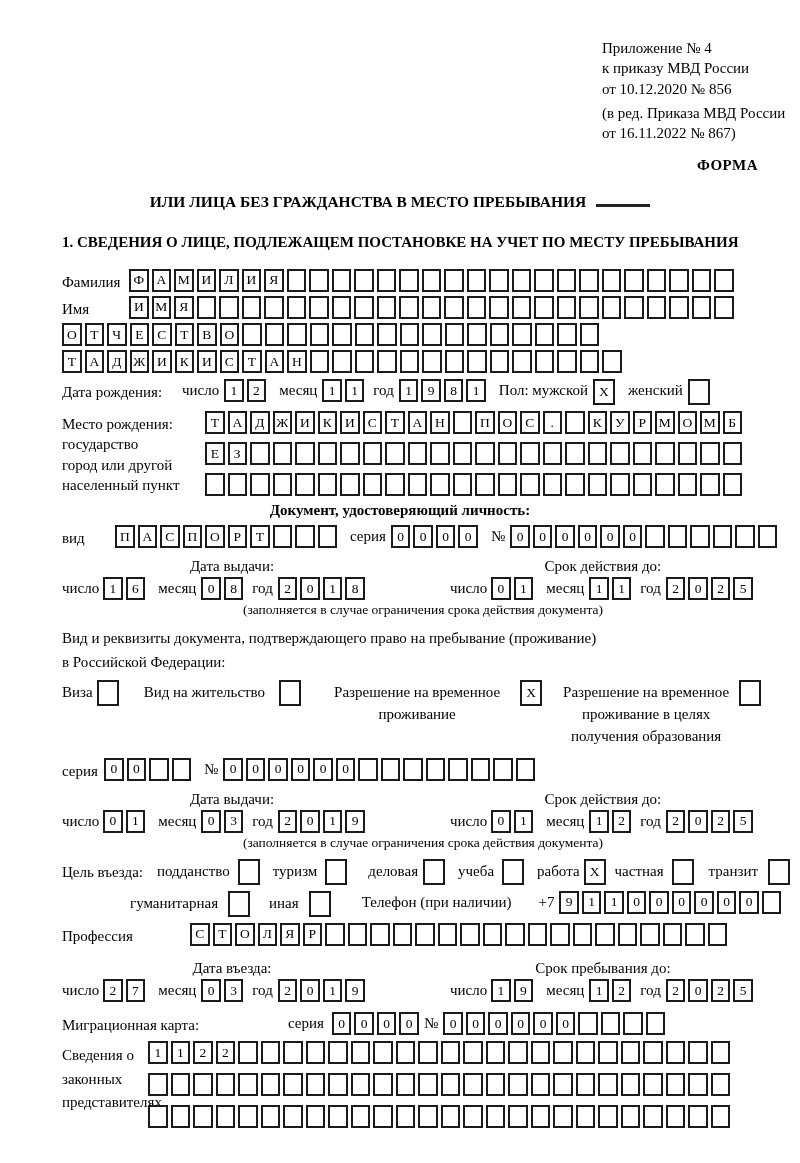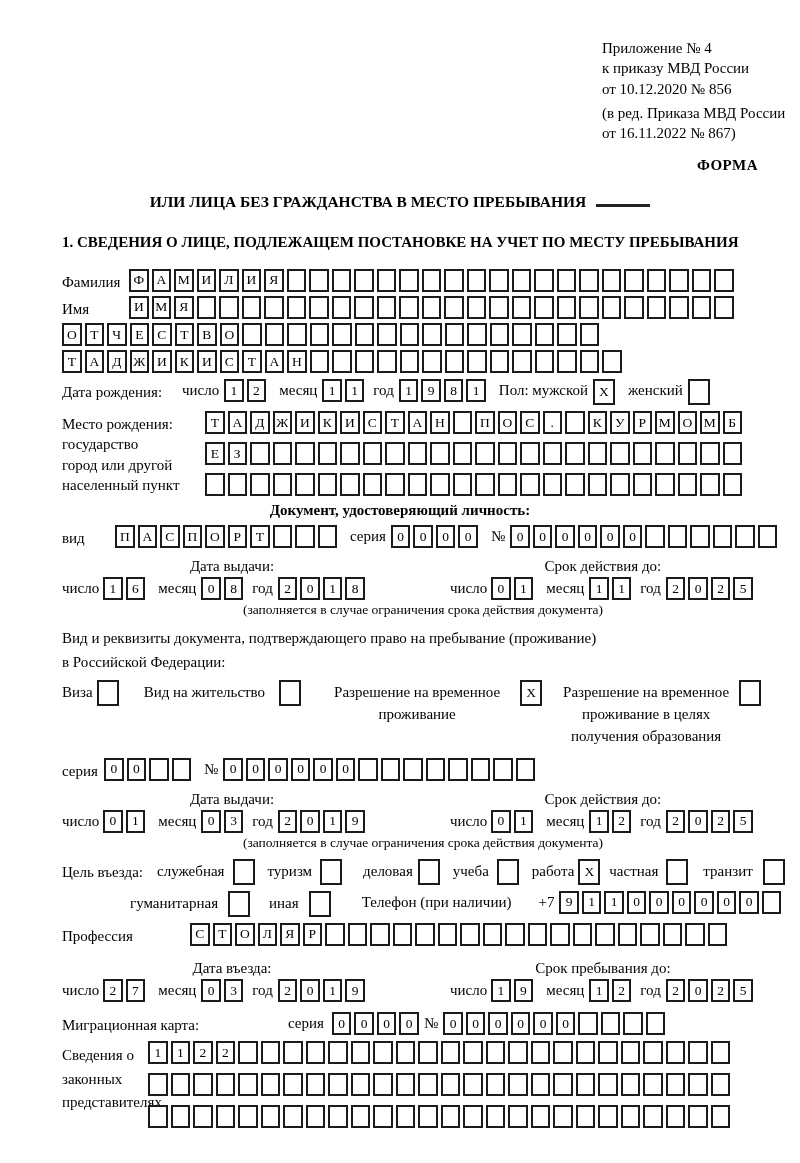--- a/index.html
+++ b/index.html
@@ -494,21 +494,21 @@
             <span class="cell">5</span>
           </div>
       </div>
     </div>
   </div>
   <div class="note">(заполняется в случае ограничения срока действия документа)</div>
 
   <div class="row">
     <span class="lbl" style="width:95px">Цель въезда:</span>
     <div class="opt">
-      <span class="txt">служебная</span>
+      <span class="txt">подданство</span>
       <span class="cb cell-lg" style="margin-left:8px">
           <span class="cell"></span>
         </span>
     </div>
     <div class="opt" style="margin-left:10px">
       <span class="txt">туризм</span>
       <span class="cb cell-lg" style="margin-left:8px">
           <span class="cell"></span>
         </span>
     </div>

